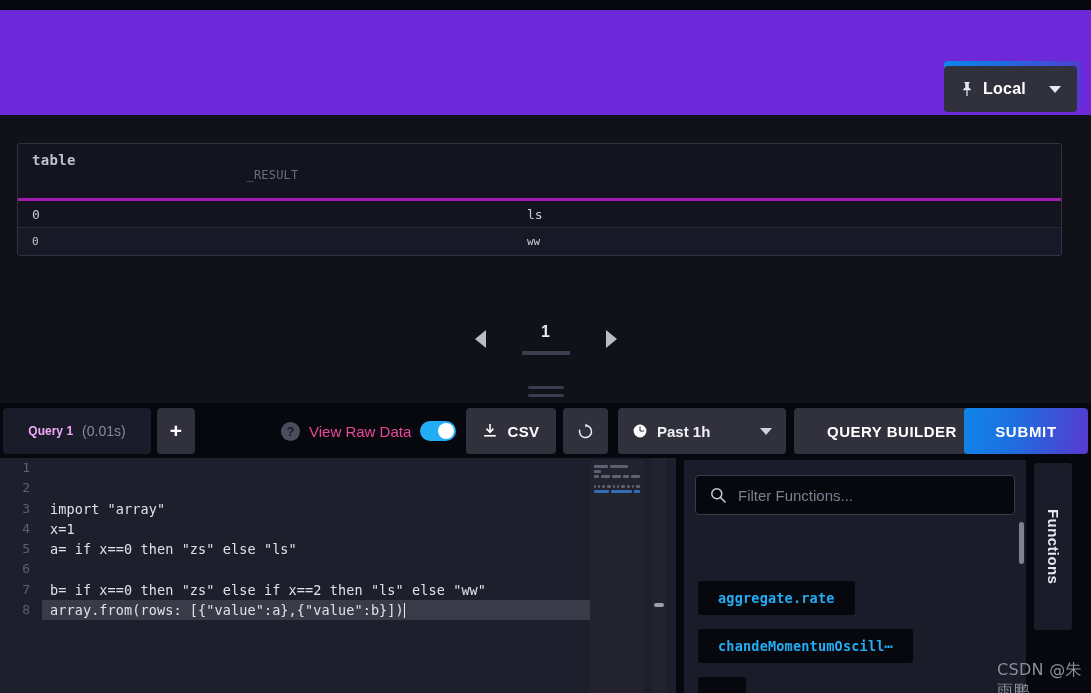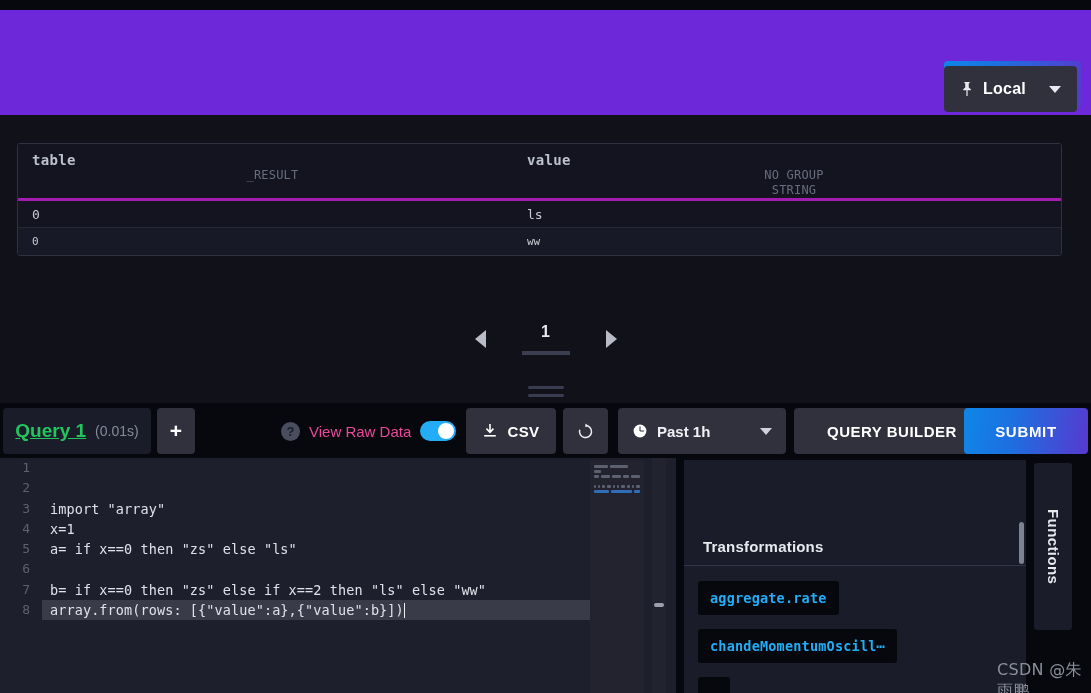--- a/index.html
+++ b/index.html
@@ -107,21 +107,21 @@
   }
   .tb-btn {
     position: absolute; top: 5px; height: 46px; border: none; border-radius: 4px;
     background: #31313d; color: #fff; cursor: pointer;
     display: flex; align-items: center; justify-content: center; gap: 9px;
     font-family: "Liberation Sans", sans-serif;
   }
   .query-tab {
     left: 3px; width: 148px; background: #1b1c29; justify-content: center;
   }
-  .query-tab .qname { font-size: 19px; font-weight: bold; color: #22c55e; text-decoration: underline; }
+  .query-tab .qname { font-size: 12px; font-weight: bold; color: #f0abfc; }
   .query-tab .qtime { font-size: 14px; color: #868b99; }
   .add-tab { left: 157px; width: 38px; font-size: 21px; font-weight: bold; }
   .raw-toggle-group {
     position: absolute; left: 281px; top: 5px; height: 46px;
     display: flex; align-items: center; gap: 9px; cursor: pointer;
   }
   .help-dot {
     width: 19px; height: 19px; border-radius: 50%; background: #4a4d5d;
     color: #1b1c29; font-size: 13px; font-weight: bold;
     display: flex; align-items: center; justify-content: center;
@@ -216,21 +216,21 @@
     position: absolute; left: 0; top: 70px; width: 342px; height: 36px;
     border-bottom: 1px solid #32344a;
   }
   .fn-section .t {
     padding: 8px 0 0 19px; font-size: 15px; font-weight: bold; color: #e7e9ef;
     letter-spacing: .2px;
   }
   .fn-list { position: absolute; left: 0; top: 107px; width: 342px; height: 126px; overflow: hidden; }
   .fn-item {
     margin: 14px 17px 0 14px; background: #07080d; border-radius: 3px;
-    display: inline-block; padding: 8px 12px; cursor: pointer;
+    display: inline-block; padding: 8px 20px; cursor: pointer;
   }
   .fn-item .nm {
     font-family: "DejaVu Sans Mono", monospace; font-size: 13.5px;
     font-weight: bold; color: #22adf6; letter-spacing: .2px;
   }
   .fn-scroll {
     position: absolute; right: 2px; top: 62px; width: 5px; height: 42px;
     background: #7d8292; border-radius: 3px;
   }
   .fn-tab {
@@ -279,25 +279,20 @@
 
   <div class="results">
 
     <div class="table-wrap">
 
       <div class="thead">
         <div class="th c1">
           <div class="name">table</div>
           <div class="meta">_RESULT</div>
           <div class="meta"></div>
-        </div>
-        <div class="th c2">
-          <div class="name">value</div>
-          <div class="meta">NO GROUP</div>
-          <div class="meta">STRING</div>
         </div>
       </div>
 
       <div class="trow">
         <div class="td c1">0</div>
         <div class="td c2">ls</div>
       </div>
 
       <div class="trow alt small">
         <div class="td c1">0</div>
@@ -428,24 +423,28 @@
         </div>
     </div>
 
     <div class="editor-scrollbar">
       <div class="thumb"></div>
     </div>
   </div>
 
   <div class="fnpanel">
 
-
-    <div class="fn-section">
-      <div class="t">Transformations</div>
-    </div>
+    <div class="fn-search">
+      <svg class="mag" viewBox="0 0 16 16">
+        <circle cx="6.8" cy="6.8" r="5" fill="none" stroke="#c9ccd6" stroke-width="1.5"></circle>
+        <path d="M10.5 10.5L15 15" stroke="#c9ccd6" stroke-width="1.6" stroke-linecap="round"></path>
+      </svg>
+      <input type="text" placeholder="Filter Functions..." style="">
+    </div>
+
 
     <div class="fn-list">
       <div style="display:block">
         <span class="fn-item">
           <span class="nm">aggregate.rate</span>
         </span>
       </div>
       <div style="display:block">
         <span class="fn-item">
           <span class="nm">chandeMomentumOscill⋯</span>

